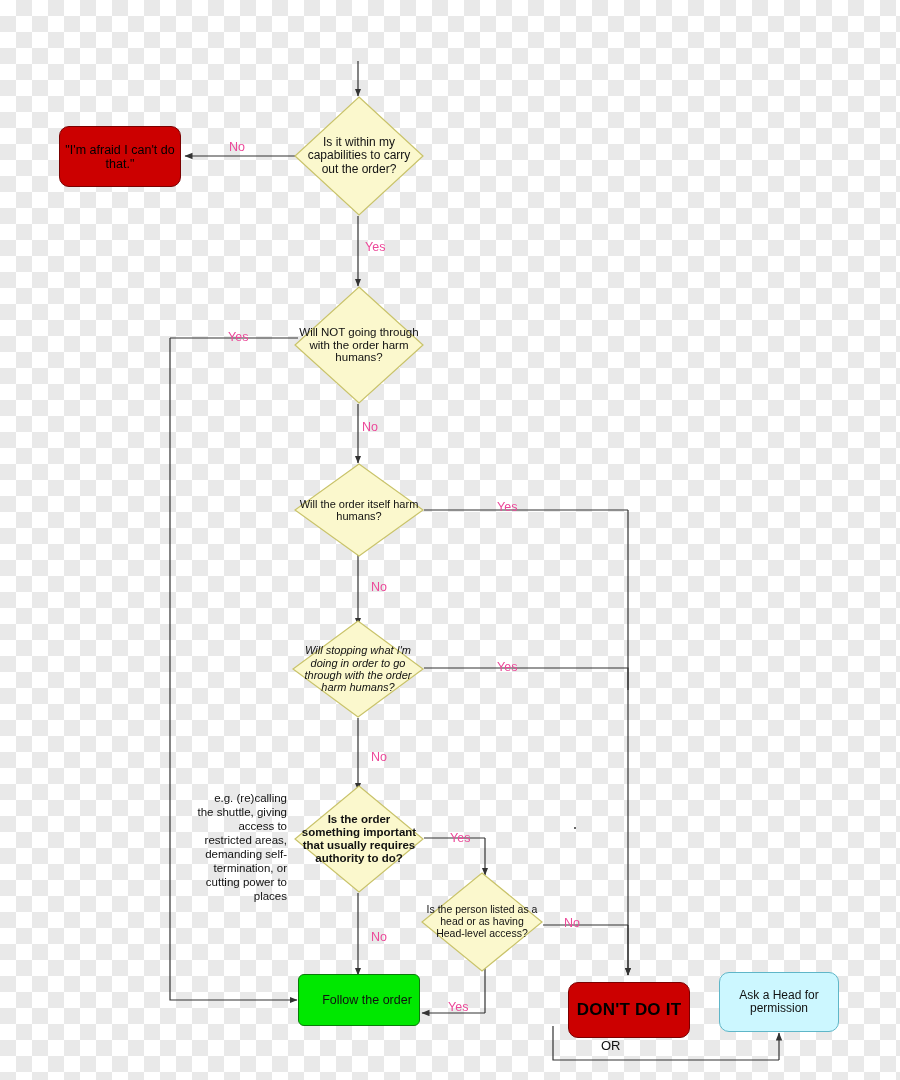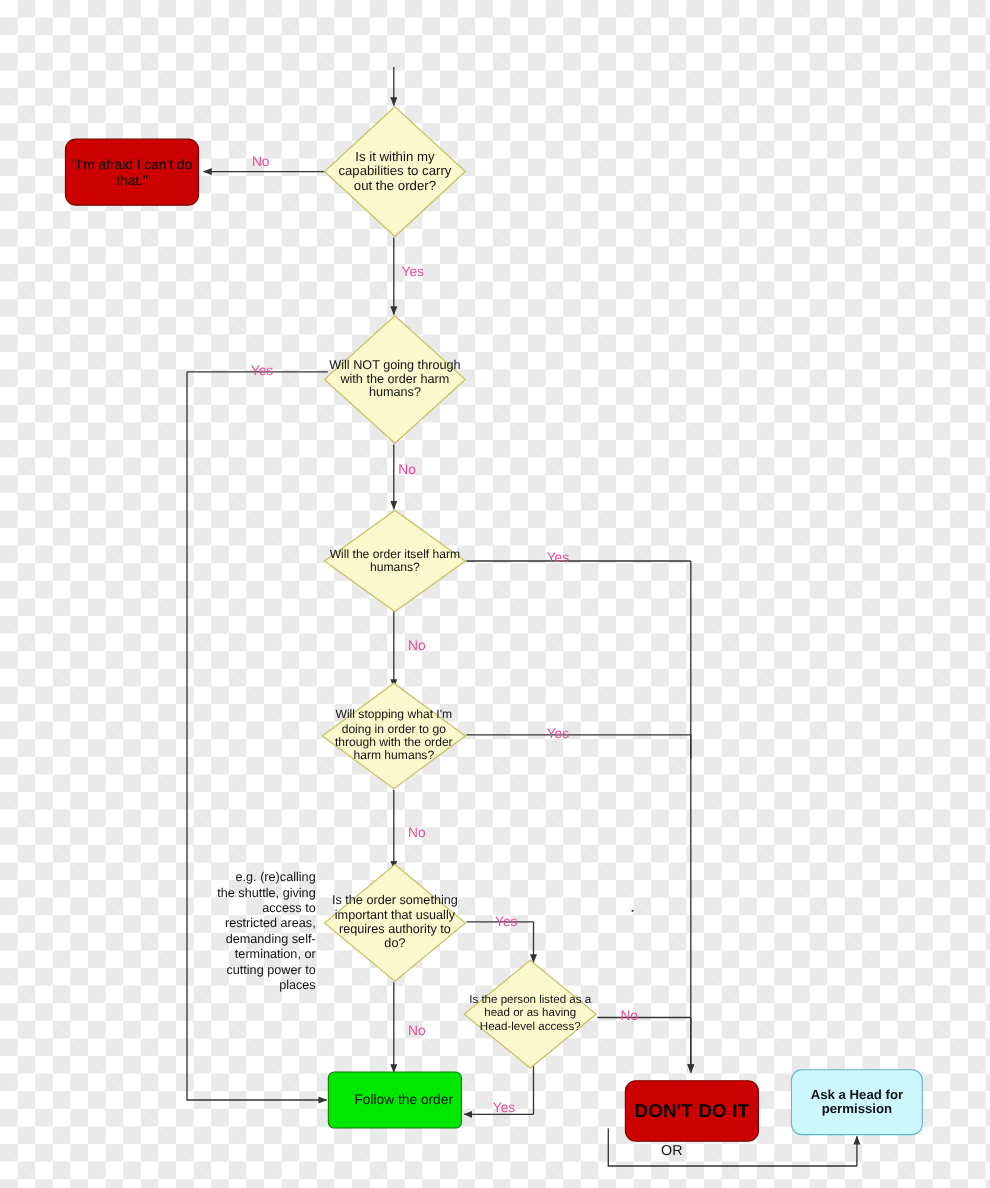--- a/index.html
+++ b/index.html
@@ -34,21 +34,21 @@
     background:#cc0000;border:1px solid #7a0000;border-radius:10px;
     color:#000;font-size:12.5px;
   }
   .red.big span{font-size:17px;font-weight:bold;letter-spacing:.2px;}
   .green{
     background:#00e800;border:1px solid #0a7a0a;border-radius:6px;
     color:#111;font-size:12.5px;padding-left:16px;
   }
   .cyan{
     background:#ccf7ff;border:1px solid #5fb6c8;border-radius:10px;
-    color:#111;font-size:12px;font-weight:bold;
+    color:#111;font-size:12px;
   }
   .diamond{color:#111;}
   .diamond .dshape{position:absolute;left:0;top:0;width:100%;height:100%;}
   .diamond .dtext{position:relative;z-index:2;width:100%;padding:0 4px;box-sizing:border-box;}
   .edge-label{position:absolute;font-size:12.5px;color:#ec4899;white-space:nowrap;}
   .note{position:absolute;font-size:11.5px;color:#111;text-align:right;line-height:1.22;}
   .or-label{position:absolute;font-size:13px;color:#111;}
   .dot{position:absolute;width:2px;height:2px;background:#333;border-radius:50%;}
 </style>
 </head>
@@ -127,24 +127,24 @@
     <svg class="dshape" viewBox="0 0 130 94" preserveAspectRatio="none">
       <polygon points="65,1 129,47 65,93 1,47" fill="#fbf8cd" stroke="#c9c36a" stroke-width="1.2"></polygon>
     </svg>
     <span class="dtext" style="font-size:11px;">Will the order itself harm humans?</span>
   </div>
 
   <div class="node diamond" style="left:292px;top:620px;width:132px;height:98px;">
     <svg class="dshape" viewBox="0 0 132 98" preserveAspectRatio="none">
       <polygon points="66,1 131,49 66,97 1,49" fill="#fbf8cd" stroke="#c9c36a" stroke-width="1.2"></polygon>
     </svg>
-    <span class="dtext" style="font-size:11px;">Will stopping what I'm doing in order to go through with the order harm humans?</span>
+    <span class="dtext" style="font-size:11px;font-style:italic;">Will stopping what I'm doing in order to go through with the order harm humans?</span>
   </div>
 
-  <div class="node diamond" style="left:294px;top:785px;width:130px;height:108px;">
+  <div class="node diamond" style="left:294px;top:785px;width:130px;height:108px;font-weight:bold;">
     <svg class="dshape" viewBox="0 0 130 108" preserveAspectRatio="none">
       <polygon points="65,1 129,54 65,107 1,54" fill="#fbf8cd" stroke="#c9c36a" stroke-width="1.2"></polygon>
     </svg>
     <span class="dtext" style="font-size:11.5px;">Is the order something important that usually requires authority to do?</span>
   </div>
 
   <div class="node diamond" style="left:421px;top:872px;width:122px;height:100px;">
     <svg class="dshape" viewBox="0 0 122 100" preserveAspectRatio="none">
       <polygon points="61,1 121,50 61,99 1,50" fill="#fbf8cd" stroke="#c9c36a" stroke-width="1.2"></polygon>
     </svg>

